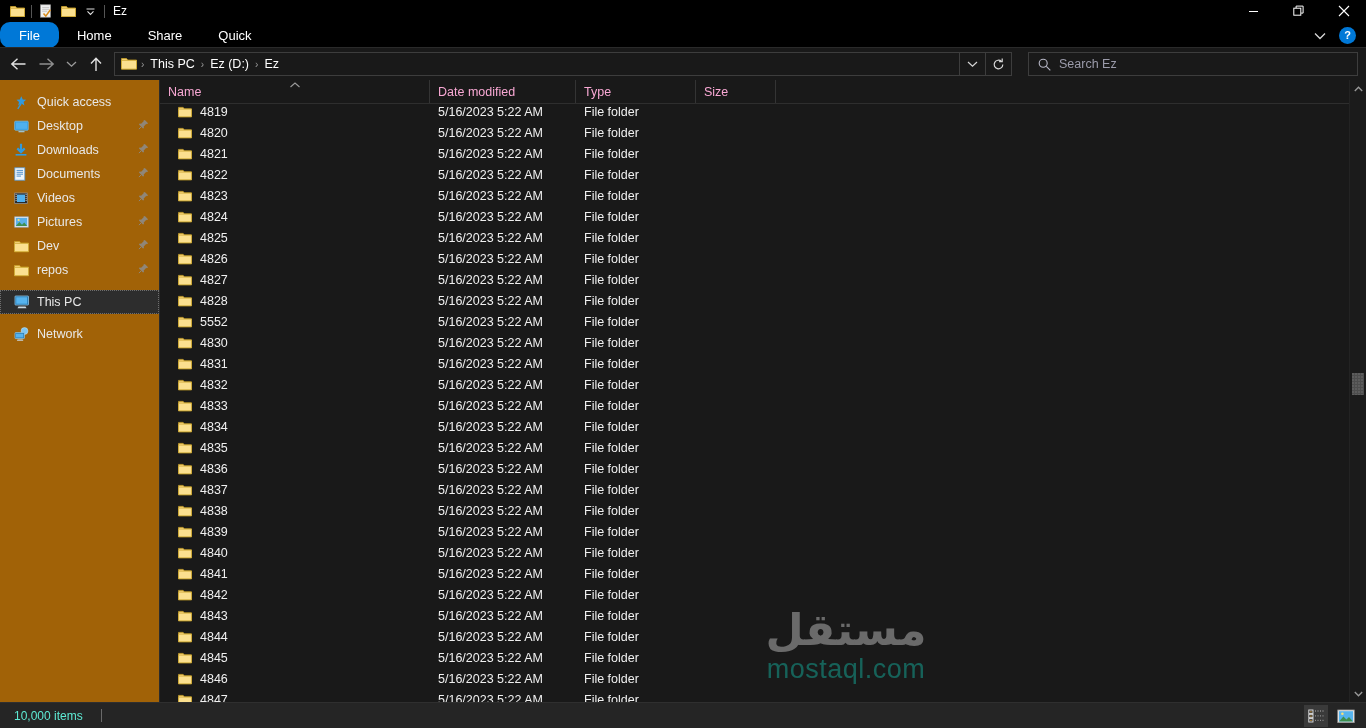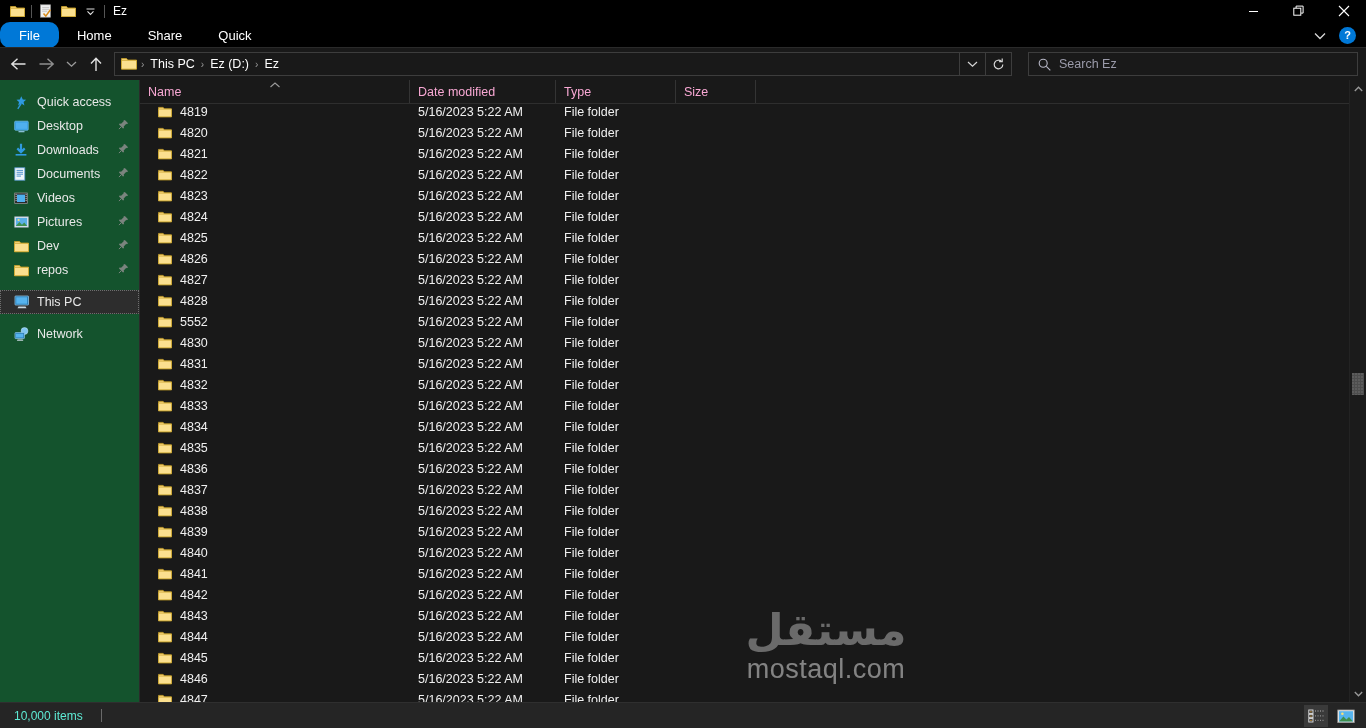--- a/index.html
+++ b/index.html
@@ -69,21 +69,21 @@
     display: flex; align-items: center; margin-left: 16px; flex: none;
   }
   .search-icon { width: 30px; display: flex; align-items: center; justify-content: center; color: #b9b9c8; }
   .search-ph { color: #9b9baa; font-size: 12.5px; }
 
   
   .body { flex: 1; display: flex; min-height: 0; position: relative; }
 
   
   .sidebar {
-    width: 140px; background: #14532d; flex: none; padding-top: 10px;
+    width: 160px; background: #a16207; flex: none; padding-top: 10px;
     border-right: 1px solid #2b2b2b; position: relative; overflow: hidden;
   }
   .nav-item {
     height: 24px; display: flex; align-items: center; padding-left: 14px;
     color: #e8e8e8; font-size: 12.5px; position: relative;
   }
   .nav-item.indent { }
   .nav-item.selected { background: #2d2d2d; outline: 1px dotted #6e6e6e; outline-offset: -1px; }
   .nav-ico { width: 20px; display: flex; align-items: center; justify-content: flex-start; flex: none; }
   .nav-label { margin-left: 3px; white-space: nowrap; }
@@ -133,21 +133,21 @@
   
   .watermark {
     position: absolute; left: 586px; bottom: 6px; width: 200px; height: 90px;
     pointer-events: none; opacity: .46;
   }
   .wm-ar {
     color: #c9c9c9; font-size: 44px; line-height: 48px; text-align: center;
     font-family: "DejaVu Sans", sans-serif; direction: rtl; font-weight: bold;
   }
   .wm-lat {
-    color: #ffffff; font-size: 27px; line-height: 30px; text-align: center;
+    color: #14b8a6; font-size: 27px; line-height: 30px; text-align: center;
     font-family: "Liberation Sans", sans-serif; letter-spacing: .5px;
   }
 
   
   .statusbar {
     height: 26px; background: #252525; border-top: 1px solid #2f2f2f;
     display: flex; align-items: center; padding-left: 14px; flex: none; position: relative;
   }
   .status-text { color: #5eead4; font-size: 12px; }
   .status-sep { width: 1px; height: 13px; background: #6a6a6a; margin-left: 18px; }

